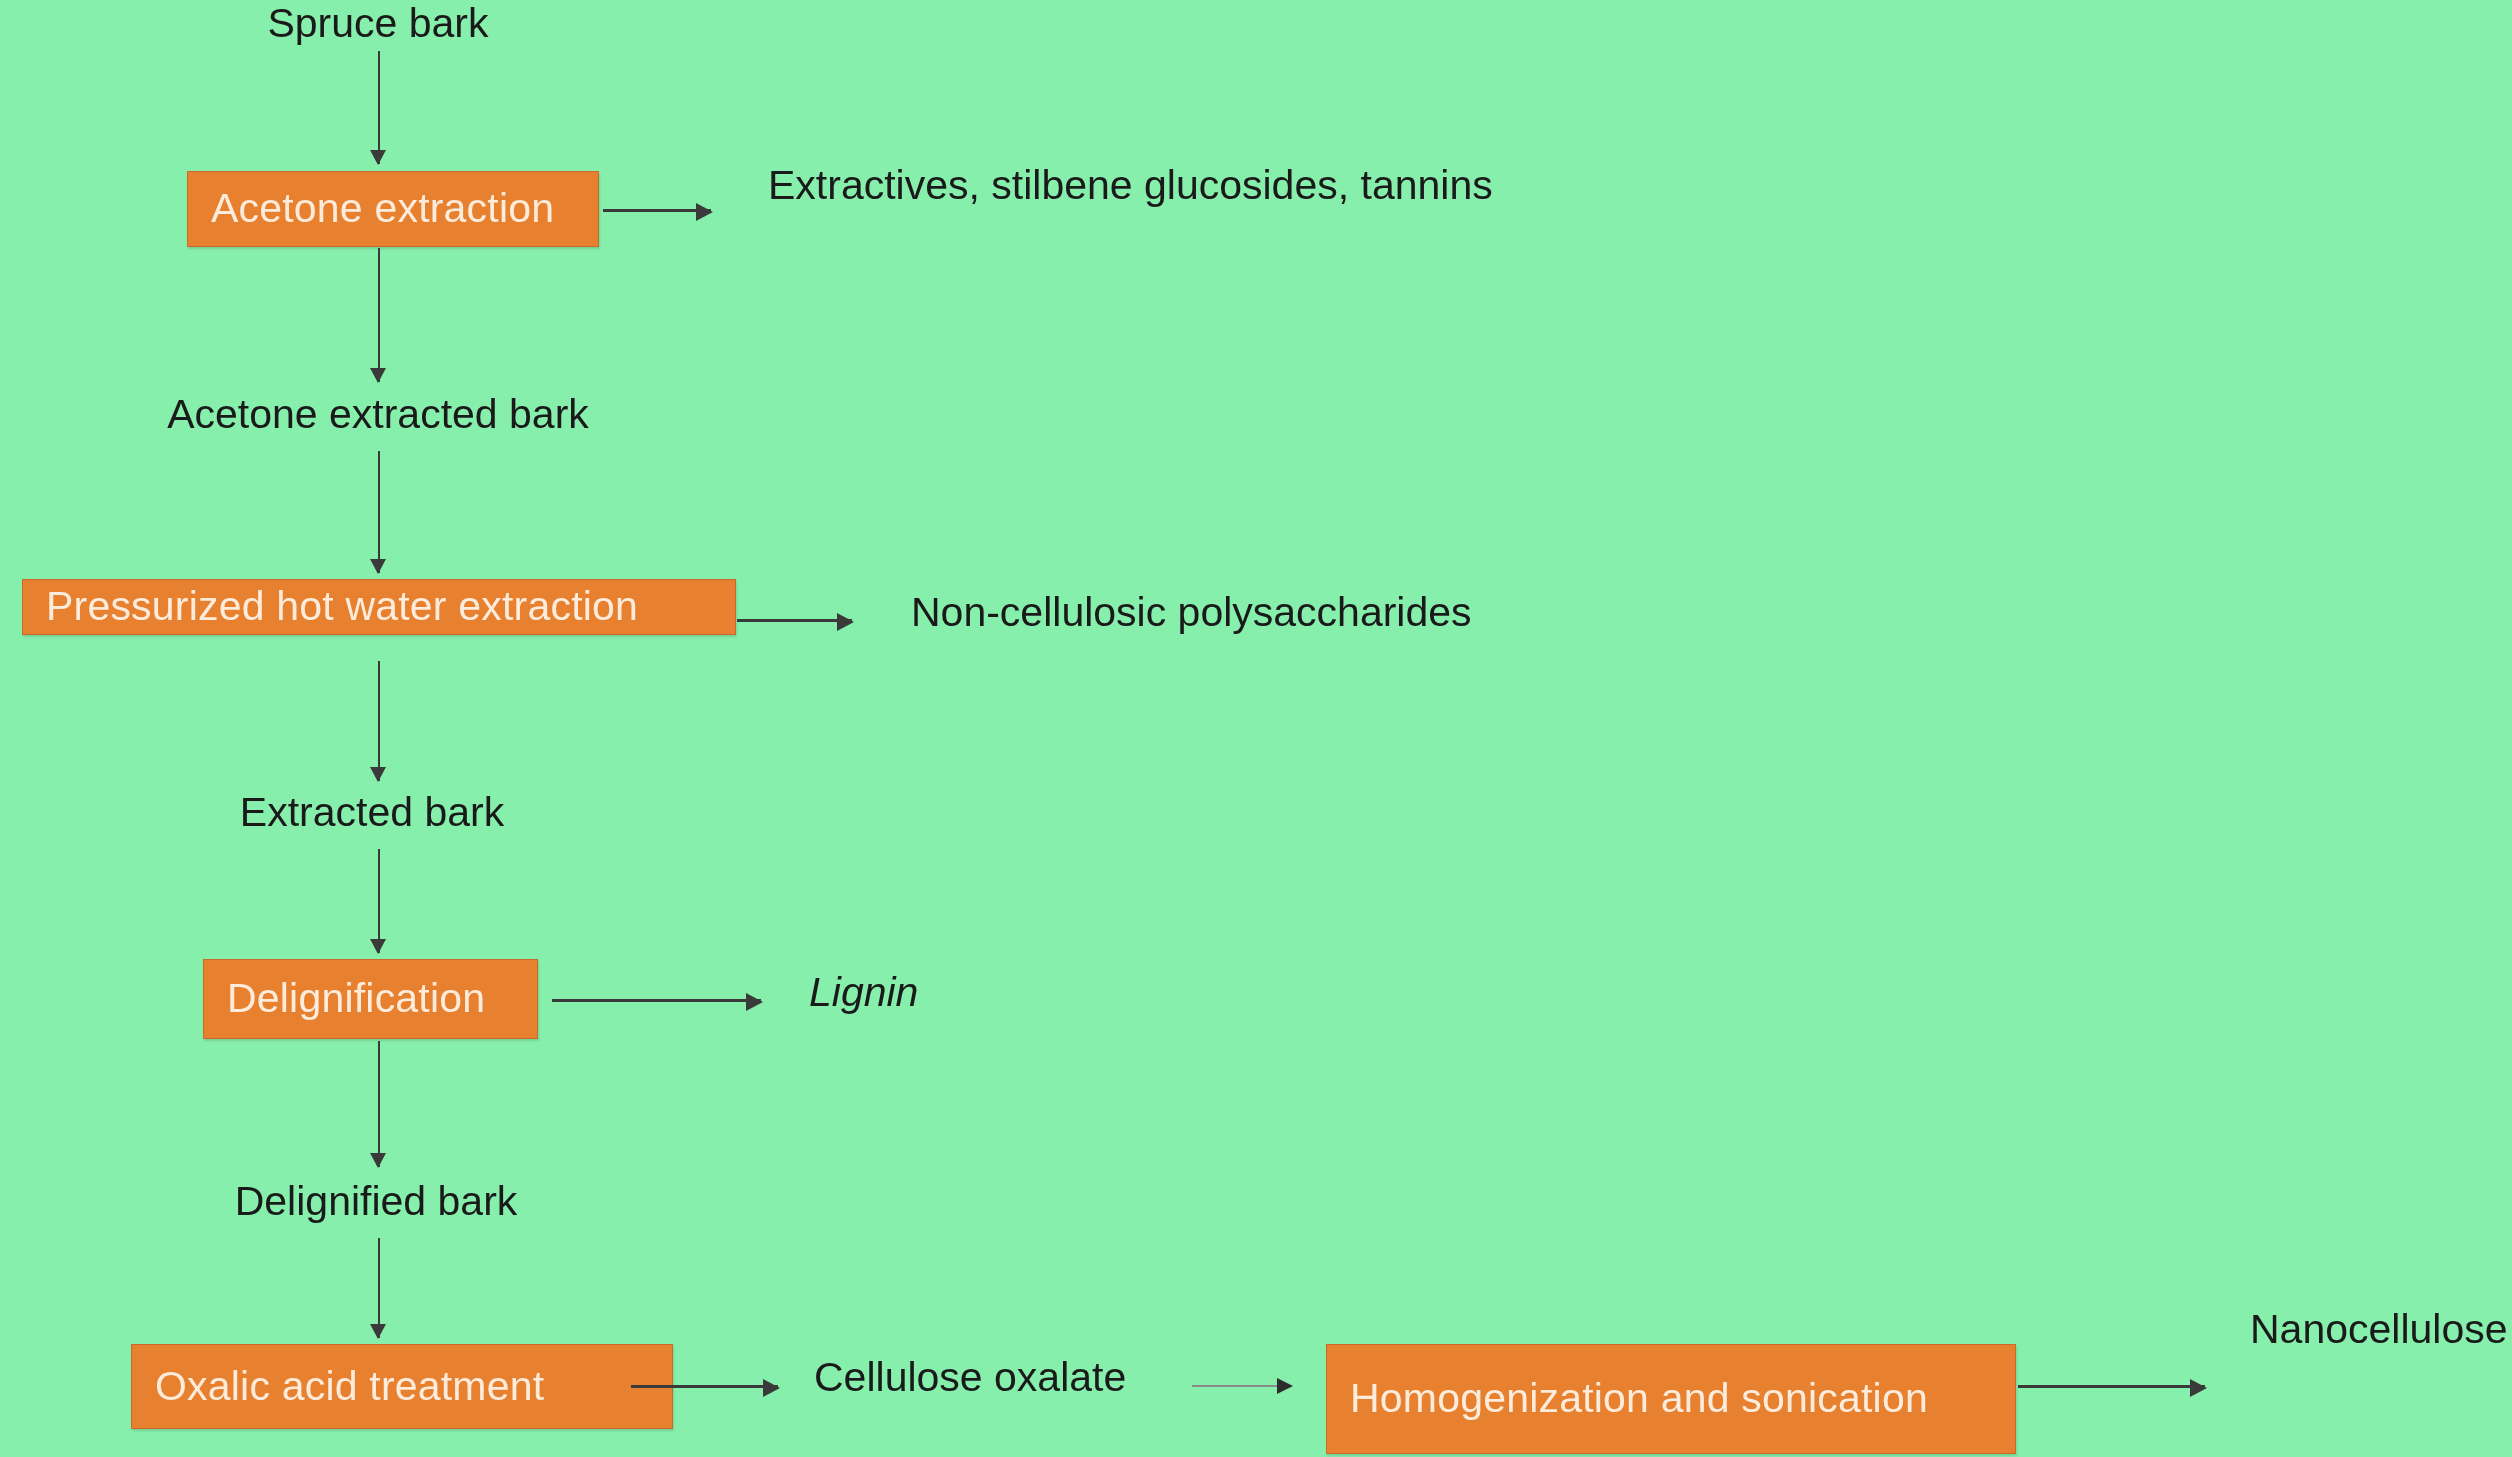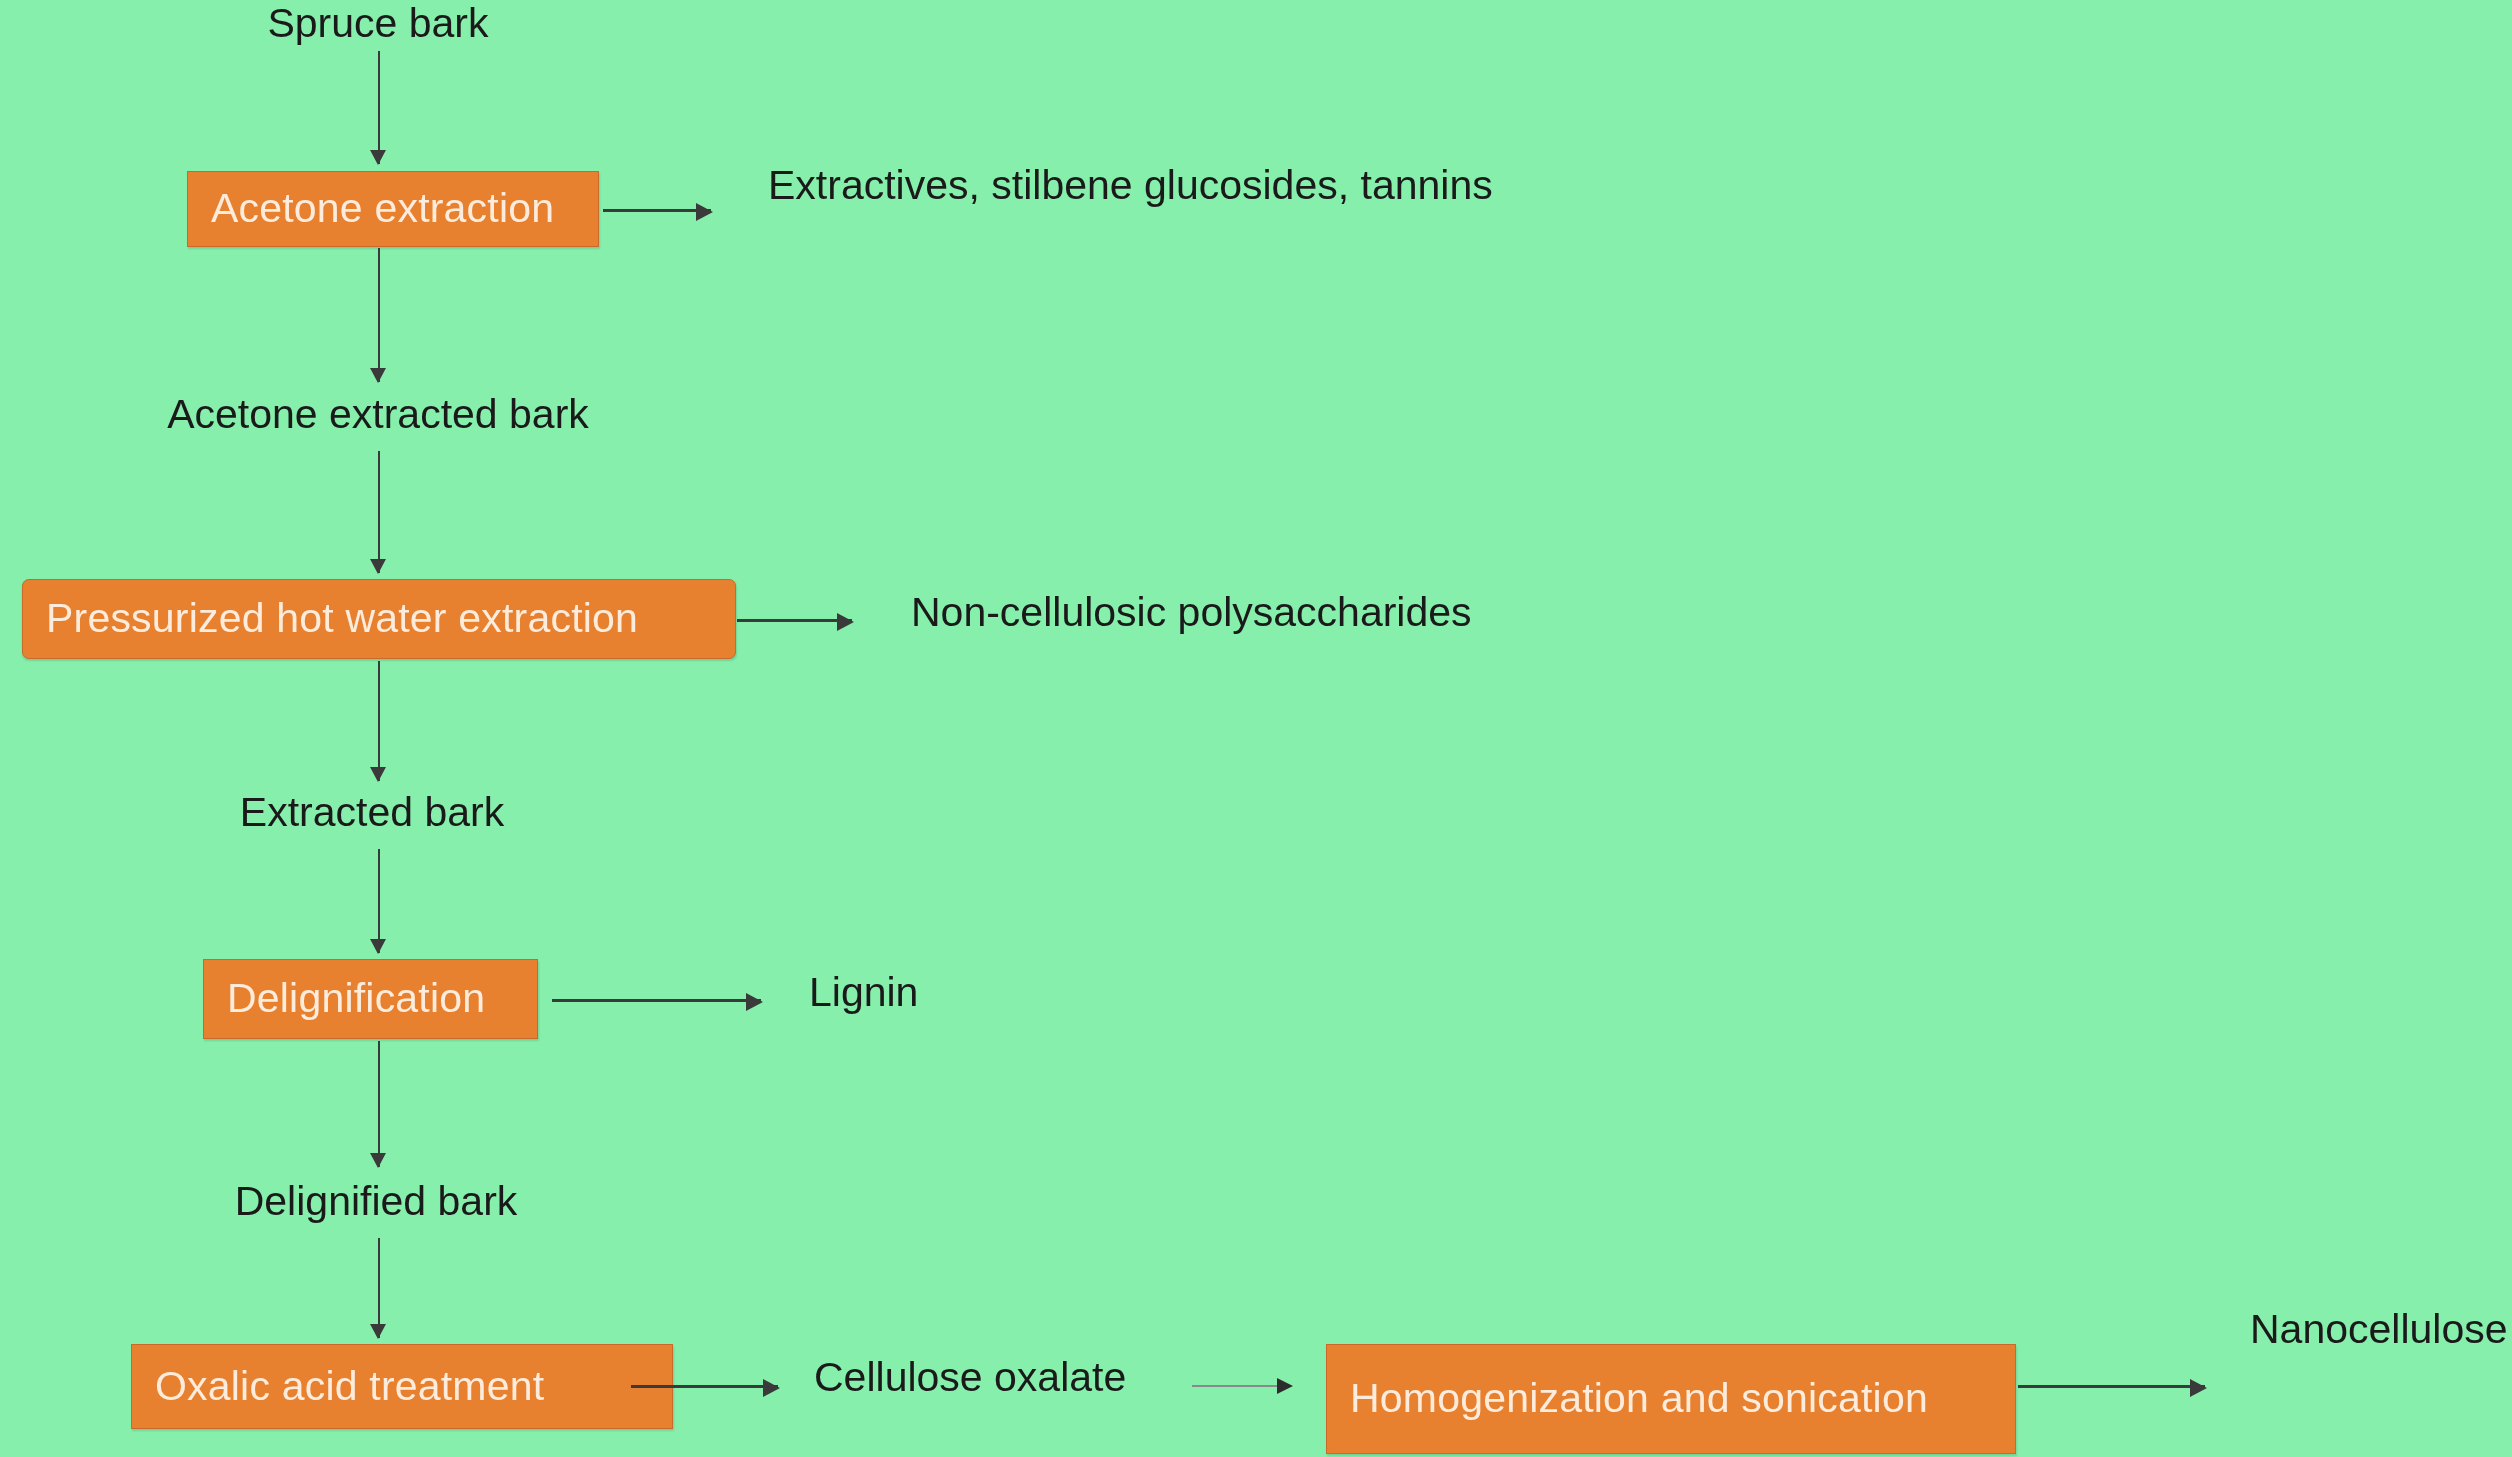--- a/index.html
+++ b/index.html
@@ -102,37 +102,37 @@
   <div class="h-arrow" style="left:603px; top:209px; width:108px;"></div>
 
   <div class="plain-label" style="left:768px; top:164px;">Extractives, stilbene glucosides, tannins</div>
 
   <div class="v-arrow" style="left:378px; top:248px; height:134px;"></div>
 
   <div class="plain-label centered" style="left:378px; top:393px;">Acetone extracted bark</div>
 
   <div class="v-arrow" style="left:378px; top:451px; height:122px;"></div>
 
-  <div class="proc-box" style="left:22px; top:579px; width:714px; height:80px;border-radius:7px;">Pressurized hot water extraction</div>
+  <div class="proc-box" style="left:22px; top:579px; width:714px; height:56px;">Pressurized hot water extraction</div>
 
   <div class="h-arrow" style="left:737px; top:619px; width:115px;"></div>
 
   <div class="plain-label" style="left:911px; top:591px;">Non-cellulosic polysaccharides</div>
 
   <div class="v-arrow" style="left:378px; top:661px; height:120px;"></div>
 
   <div class="plain-label centered" style="left:372px; top:791px;">Extracted bark</div>
 
   <div class="v-arrow" style="left:378px; top:849px; height:104px;"></div>
 
   <div class="proc-box" style="left:203px; top:959px; width:335px; height:80px;">Delignification</div>
 
   <div class="h-arrow" style="left:552px; top:999px; width:209px;"></div>
 
-  <div class="plain-label" style="left:809px; top:971px;">Lignin</div>
+  <div class="plain-label" style="left:809px; top:971px;font-style:italic;">Lignin</div>
 
   <div class="v-arrow" style="left:378px; top:1041px; height:126px;"></div>
 
   <div class="plain-label centered" style="left:376px; top:1180px;">Delignified bark</div>
 
   <div class="v-arrow" style="left:378px; top:1238px; height:100px;"></div>
 
   <div class="proc-box" style="left:131px; top:1344px; width:542px; height:85px;">Oxalic acid treatment</div>
 
   <div class="h-arrow" style="left:631px; top:1385px; width:147px;"></div>

